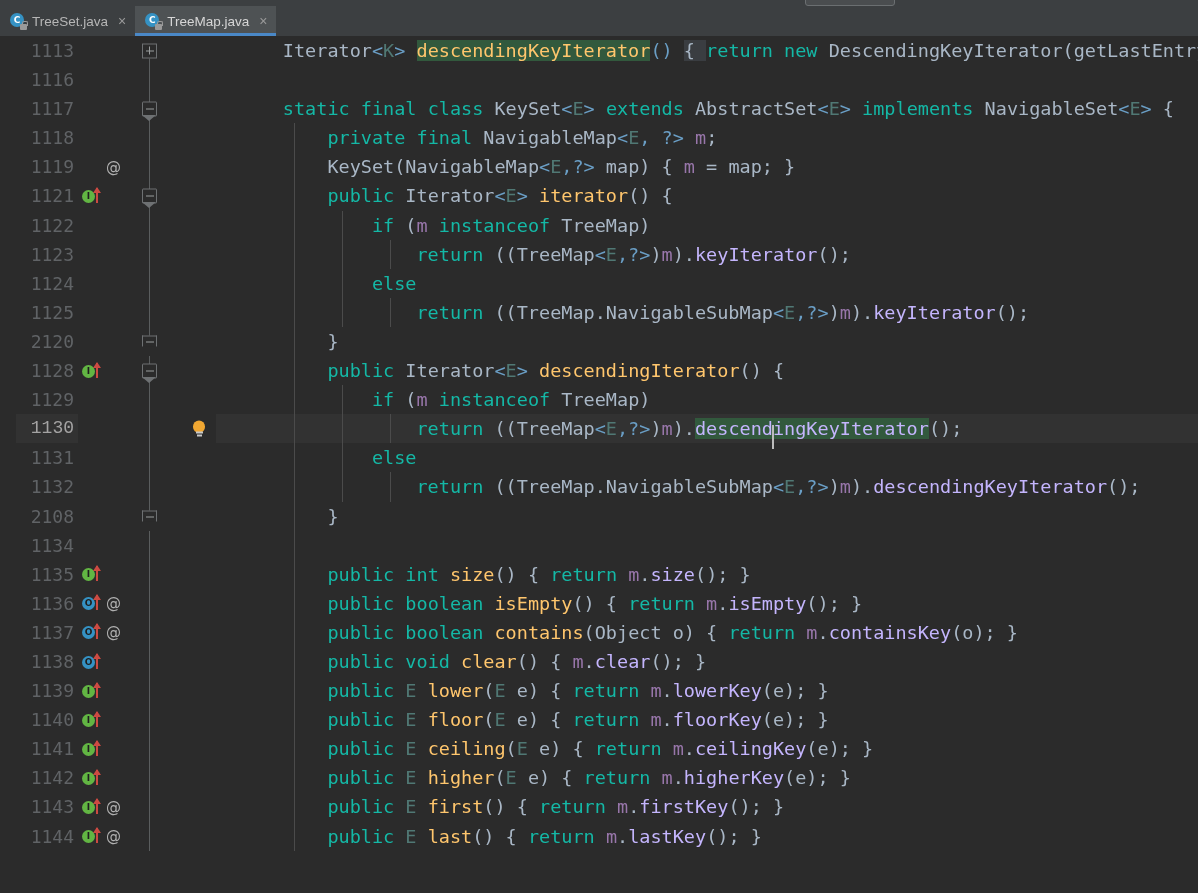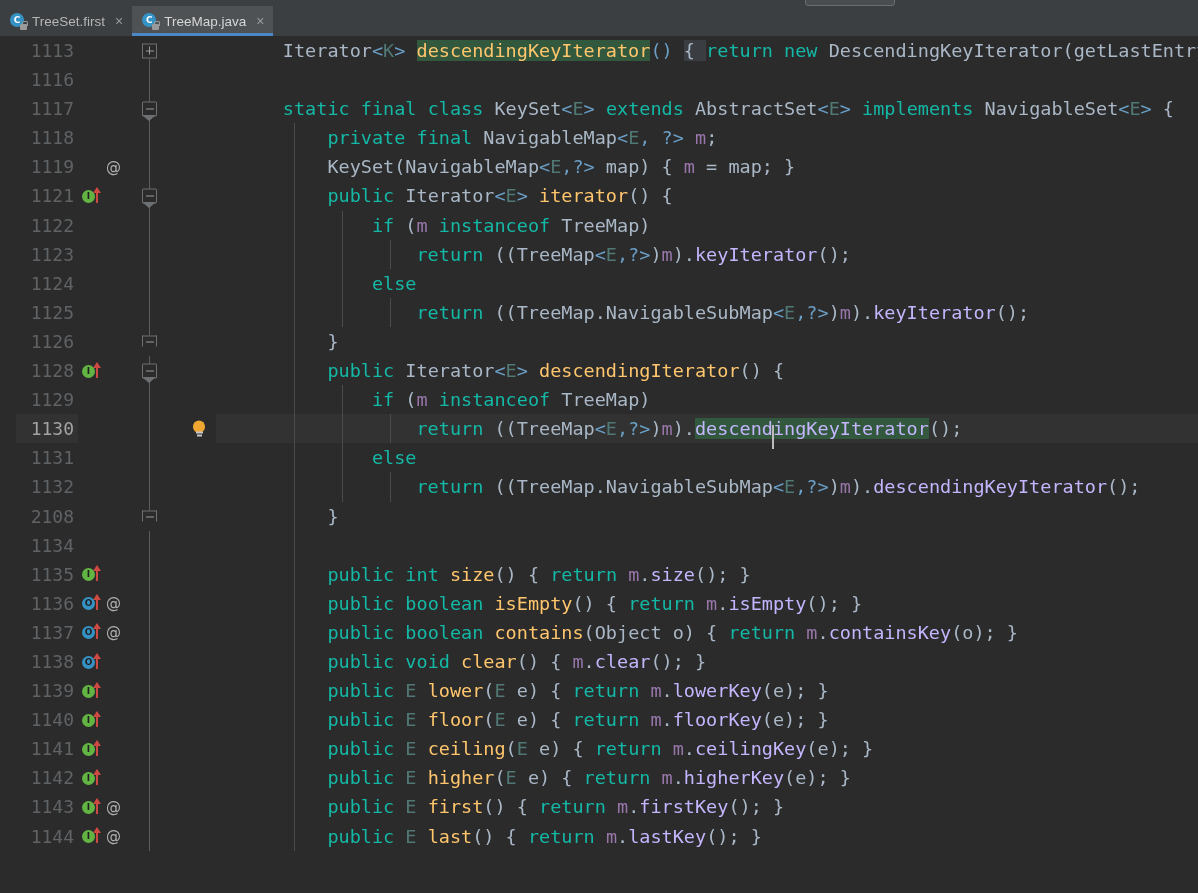--- a/index.html
+++ b/index.html
@@ -101,21 +101,21 @@
   }
   .row {
     position: relative;
     height: 29.1px;
     display: flex;
     align-items: center;
     white-space: pre;
   }
   .row.current .gutter-num,
   .row.current .codecell { background: #323232; }
-  .row.current .gutter-num { color: #a4a3a3; }
+  .row.current .gutter-num { color: #a4a3a3; font-family: Liberation Mono, monospace; }
 
   
   .gutter-num {
     width: 62px;
     flex: 0 0 62px;
     text-align: right;
     padding-right: 4px;
     box-sizing: border-box;
     font-family: "DejaVu Sans Mono", monospace;
     font-size: 18px;
@@ -270,21 +270,21 @@
 <div class="top-strip">
   <div class="top-strip-frag"></div>
 </div>
 
 <div class="tabbar" id="tabbar">
     <div class="tab">
       <span class="tab-icon">
         <span class="circ">C</span>
         <span class="lock"></span>
       </span>
-      <span>TreeSet.first</span>
+      <span>TreeSet.java</span>
       <span class="tab-close">×</span>
     </div>
     <div class="tab active">
       <span class="tab-icon">
         <span class="circ">C</span>
         <span class="lock"></span>
       </span>
       <span>TreeMap.java</span>
       <span class="tab-close">×</span>
     </div>
@@ -294,21 +294,21 @@
     <div class="row"><div class="gutter-num">1113</div><div class="gutter-icons"></div><div class="gutter-fold"><span class="foldline half-b"></span><span class="foldbox plus"></span></div><div class="gutter-bulb"></div><div class="codecell"><span class="code"><span class="pun">      </span><span class="cls">Iterator</span><span class="ang">&lt;</span><span class="tp">K</span><span class="ang">&gt;</span><span class="pun"> </span><span class="mth hl">descendingKeyIterator</span><span class="ang">()</span><span class="pun"> </span><span class="pun foldhl">{ </span><span class="kw">return</span><span class="pun"> </span><span class="kw">new</span><span class="pun"> </span><span class="cls">DescendingKeyIterator</span><span class="pun">(</span><span class="cls">getLastEntry</span><span class="pun">());</span></span></div></div>
     <div class="row"><div class="gutter-num">1116</div><div class="gutter-icons"></div><div class="gutter-fold"><span class="foldline"></span></div><div class="gutter-bulb"></div><div class="codecell"><span class="code"></span></div></div>
     <div class="row"><div class="gutter-num">1117</div><div class="gutter-icons"></div><div class="gutter-fold"><span class="foldline"></span><span class="foldbox start"></span><span class="fold-tri"></span></div><div class="gutter-bulb"></div><div class="codecell"><span class="code"><span class="pun">      </span><span class="kw">static</span><span class="pun"> </span><span class="kw">final</span><span class="pun"> </span><span class="kw">class</span><span class="pun"> </span><span class="cls">KeySet</span><span class="ang">&lt;</span><span class="tp">E</span><span class="ang">&gt;</span><span class="pun"> </span><span class="kw">extends</span><span class="pun"> </span><span class="cls">AbstractSet</span><span class="ang">&lt;</span><span class="tp">E</span><span class="ang">&gt;</span><span class="pun"> </span><span class="kw">implements</span><span class="pun"> </span><span class="cls">NavigableSet</span><span class="ang">&lt;</span><span class="tp">E</span><span class="ang">&gt;</span><span class="pun"> {</span></span></div></div>
     <div class="row"><div class="gutter-num">1118</div><div class="gutter-icons"></div><div class="gutter-fold"><span class="foldline"></span></div><div class="gutter-bulb"></div><div class="codecell"><span class="iguide" style="left: 78px;"></span><span class="code"><span class="pun">          </span><span class="kw">private</span><span class="pun"> </span><span class="kw">final</span><span class="pun"> </span><span class="cls">NavigableMap</span><span class="ang">&lt;</span><span class="tp">E</span><span class="ang">, ?&gt;</span><span class="pun"> </span><span class="fld">m</span><span class="pun">;</span></span></div></div>
     <div class="row"><div class="gutter-num">1119</div><div class="gutter-icons"><span class="at">@</span></div><div class="gutter-fold"><span class="foldline"></span></div><div class="gutter-bulb"></div><div class="codecell"><span class="iguide" style="left: 78px;"></span><span class="code"><span class="pun">          </span><span class="cls">KeySet</span><span class="pun">(</span><span class="cls">NavigableMap</span><span class="ang">&lt;</span><span class="tp">E</span><span class="ang">,?&gt;</span><span class="pun"> map) { </span><span class="fld">m</span><span class="pun"> = map; }</span></span></div></div>
     <div class="row"><div class="gutter-num">1121</div><div class="gutter-icons"><span class="mk impl"><span class="dot">I</span><span class="arr"></span></span></div><div class="gutter-fold"><span class="foldline"></span><span class="foldbox start"></span><span class="fold-tri"></span></div><div class="gutter-bulb"></div><div class="codecell"><span class="iguide" style="left: 78px;"></span><span class="code"><span class="pun">          </span><span class="kw">public</span><span class="pun"> </span><span class="cls">Iterator</span><span class="ang">&lt;</span><span class="tp">E</span><span class="ang">&gt;</span><span class="pun"> </span><span class="mth">iterator</span><span class="pun">() {</span></span></div></div>
     <div class="row"><div class="gutter-num">1122</div><div class="gutter-icons"></div><div class="gutter-fold"><span class="foldline"></span></div><div class="gutter-bulb"></div><div class="codecell"><span class="iguide" style="left: 78px;"></span><span class="iguide" style="left: 126px;"></span><span class="code"><span class="pun">              </span><span class="kw">if</span><span class="pun"> (</span><span class="fld">m</span><span class="pun"> </span><span class="kw">instanceof</span><span class="pun"> </span><span class="cls">TreeMap</span><span class="pun">)</span></span></div></div>
     <div class="row"><div class="gutter-num">1123</div><div class="gutter-icons"></div><div class="gutter-fold"><span class="foldline"></span></div><div class="gutter-bulb"></div><div class="codecell"><span class="iguide" style="left: 78px;"></span><span class="iguide" style="left: 126px;"></span><span class="iguide" style="left: 174px;"></span><span class="code"><span class="pun">                  </span><span class="kw">return</span><span class="pun"> ((</span><span class="cls">TreeMap</span><span class="ang">&lt;</span><span class="tp">E</span><span class="ang">,?&gt;</span><span class="pun">)</span><span class="fld">m</span><span class="pun">).</span><span class="ident">keyIterator</span><span class="pun">();</span></span></div></div>
     <div class="row"><div class="gutter-num">1124</div><div class="gutter-icons"></div><div class="gutter-fold"><span class="foldline"></span></div><div class="gutter-bulb"></div><div class="codecell"><span class="iguide" style="left: 78px;"></span><span class="iguide" style="left: 126px;"></span><span class="code"><span class="pun">              </span><span class="kw">else</span></span></div></div>
     <div class="row"><div class="gutter-num">1125</div><div class="gutter-icons"></div><div class="gutter-fold"><span class="foldline"></span></div><div class="gutter-bulb"></div><div class="codecell"><span class="iguide" style="left: 78px;"></span><span class="iguide" style="left: 126px;"></span><span class="iguide" style="left: 174px;"></span><span class="code"><span class="pun">                  </span><span class="kw">return</span><span class="pun"> ((</span><span class="cls">TreeMap.NavigableSubMap</span><span class="ang">&lt;</span><span class="tp">E</span><span class="ang">,?&gt;</span><span class="pun">)</span><span class="fld">m</span><span class="pun">).</span><span class="ident">keyIterator</span><span class="pun">();</span></span></div></div>
-    <div class="row"><div class="gutter-num">1126</div><div class="gutter-icons"></div><div class="gutter-fold"><span class="foldline half-t"></span><span class="foldbox end"></span></div><div class="gutter-bulb"></div><div class="codecell"><span class="iguide" style="left: 78px;"></span><span class="code"><span class="pun">          </span><span class="pun">}</span></span></div></div>
+    <div class="row"><div class="gutter-num">2120</div><div class="gutter-icons"></div><div class="gutter-fold"><span class="foldline half-t"></span><span class="foldbox end"></span></div><div class="gutter-bulb"></div><div class="codecell"><span class="iguide" style="left: 78px;"></span><span class="code"><span class="pun">          </span><span class="pun">}</span></span></div></div>
     <div class="row"><div class="gutter-num">1128</div><div class="gutter-icons"><span class="mk impl"><span class="dot">I</span><span class="arr"></span></span></div><div class="gutter-fold"><span class="foldline"></span><span class="foldbox start"></span><span class="fold-tri"></span></div><div class="gutter-bulb"></div><div class="codecell"><span class="iguide" style="left: 78px;"></span><span class="code"><span class="pun">          </span><span class="kw">public</span><span class="pun"> </span><span class="cls">Iterator</span><span class="ang">&lt;</span><span class="tp">E</span><span class="ang">&gt;</span><span class="pun"> </span><span class="mth">descendingIterator</span><span class="pun">() {</span></span></div></div>
     <div class="row"><div class="gutter-num">1129</div><div class="gutter-icons"></div><div class="gutter-fold"><span class="foldline"></span></div><div class="gutter-bulb"></div><div class="codecell"><span class="iguide" style="left: 78px;"></span><span class="iguide" style="left: 126px;"></span><span class="code"><span class="pun">              </span><span class="kw">if</span><span class="pun"> (</span><span class="fld">m</span><span class="pun"> </span><span class="kw">instanceof</span><span class="pun"> </span><span class="cls">TreeMap</span><span class="pun">)</span></span></div></div>
     <div class="row current"><div class="gutter-num">1130</div><div class="gutter-icons"></div><div class="gutter-fold"><span class="foldline"></span></div><div class="gutter-bulb"><span class="bulb"><span class="glass"></span><span class="base1"></span><span class="base2"></span></span></div><div class="codecell"><span class="iguide" style="left: 78px;"></span><span class="iguide" style="left: 126px;"></span><span class="iguide" style="left: 174px;"></span><span class="code"><span class="pun">                  </span><span class="kw">return</span><span class="pun"> ((</span><span class="cls">TreeMap</span><span class="ang">&lt;</span><span class="tp">E</span><span class="ang">,?&gt;</span><span class="pun">)</span><span class="fld">m</span><span class="pun">).</span><span class="ident hl">descend</span><span class="caret"></span><span class="ident hl">ingKeyIterator</span><span class="pun">();</span></span></div></div>
     <div class="row"><div class="gutter-num">1131</div><div class="gutter-icons"></div><div class="gutter-fold"><span class="foldline"></span></div><div class="gutter-bulb"></div><div class="codecell"><span class="iguide" style="left: 78px;"></span><span class="iguide" style="left: 126px;"></span><span class="code"><span class="pun">              </span><span class="kw">else</span></span></div></div>
     <div class="row"><div class="gutter-num">1132</div><div class="gutter-icons"></div><div class="gutter-fold"><span class="foldline"></span></div><div class="gutter-bulb"></div><div class="codecell"><span class="iguide" style="left: 78px;"></span><span class="iguide" style="left: 126px;"></span><span class="iguide" style="left: 174px;"></span><span class="code"><span class="pun">                  </span><span class="kw">return</span><span class="pun"> ((</span><span class="cls">TreeMap.NavigableSubMap</span><span class="ang">&lt;</span><span class="tp">E</span><span class="ang">,?&gt;</span><span class="pun">)</span><span class="fld">m</span><span class="pun">).</span><span class="ident">descendingKeyIterator</span><span class="pun">();</span></span></div></div>
     <div class="row"><div class="gutter-num">2108</div><div class="gutter-icons"></div><div class="gutter-fold"><span class="foldline half-t"></span><span class="foldbox end"></span></div><div class="gutter-bulb"></div><div class="codecell"><span class="iguide" style="left: 78px;"></span><span class="code"><span class="pun">          </span><span class="pun">}</span></span></div></div>
     <div class="row"><div class="gutter-num">1134</div><div class="gutter-icons"></div><div class="gutter-fold"><span class="foldline"></span></div><div class="gutter-bulb"></div><div class="codecell"><span class="iguide" style="left: 78px;"></span><span class="code"></span></div></div>
     <div class="row"><div class="gutter-num">1135</div><div class="gutter-icons"><span class="mk impl"><span class="dot">I</span><span class="arr"></span></span></div><div class="gutter-fold"><span class="foldline"></span></div><div class="gutter-bulb"></div><div class="codecell"><span class="iguide" style="left: 78px;"></span><span class="code"><span class="pun">          </span><span class="kw">public</span><span class="pun"> </span><span class="kw">int</span><span class="pun"> </span><span class="mth">size</span><span class="pun">() { </span><span class="kw">return</span><span class="pun"> </span><span class="fld">m</span><span class="pun">.</span><span class="ident">size</span><span class="pun">(); }</span></span></div></div>
     <div class="row"><div class="gutter-num">1136</div><div class="gutter-icons"><span class="mk ovr"><span class="dot">O</span><span class="arr"></span></span><span class="at">@</span></div><div class="gutter-fold"><span class="foldline"></span></div><div class="gutter-bulb"></div><div class="codecell"><span class="iguide" style="left: 78px;"></span><span class="code"><span class="pun">          </span><span class="kw">public</span><span class="pun"> </span><span class="kw">boolean</span><span class="pun"> </span><span class="mth">isEmpty</span><span class="pun">() { </span><span class="kw">return</span><span class="pun"> </span><span class="fld">m</span><span class="pun">.</span><span class="ident">isEmpty</span><span class="pun">(); }</span></span></div></div>
     <div class="row"><div class="gutter-num">1137</div><div class="gutter-icons"><span class="mk ovr"><span class="dot">O</span><span class="arr"></span></span><span class="at">@</span></div><div class="gutter-fold"><span class="foldline"></span></div><div class="gutter-bulb"></div><div class="codecell"><span class="iguide" style="left: 78px;"></span><span class="code"><span class="pun">          </span><span class="kw">public</span><span class="pun"> </span><span class="kw">boolean</span><span class="pun"> </span><span class="mth">contains</span><span class="pun">(</span><span class="cls">Object</span><span class="pun"> o) { </span><span class="kw">return</span><span class="pun"> </span><span class="fld">m</span><span class="pun">.</span><span class="ident">containsKey</span><span class="pun">(o); }</span></span></div></div>

